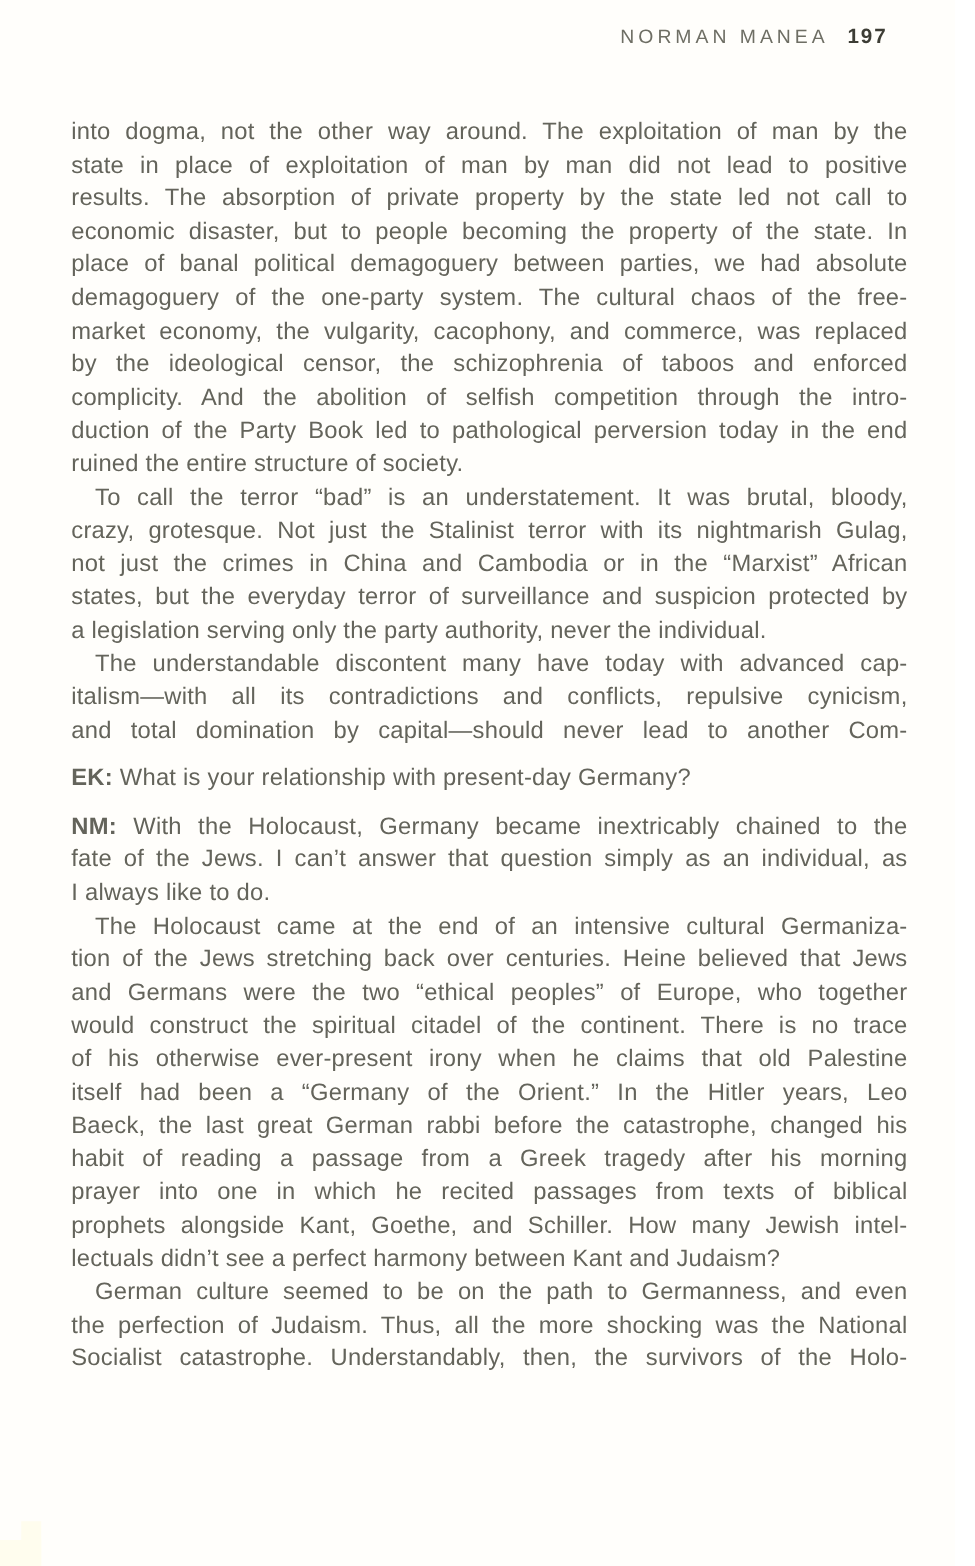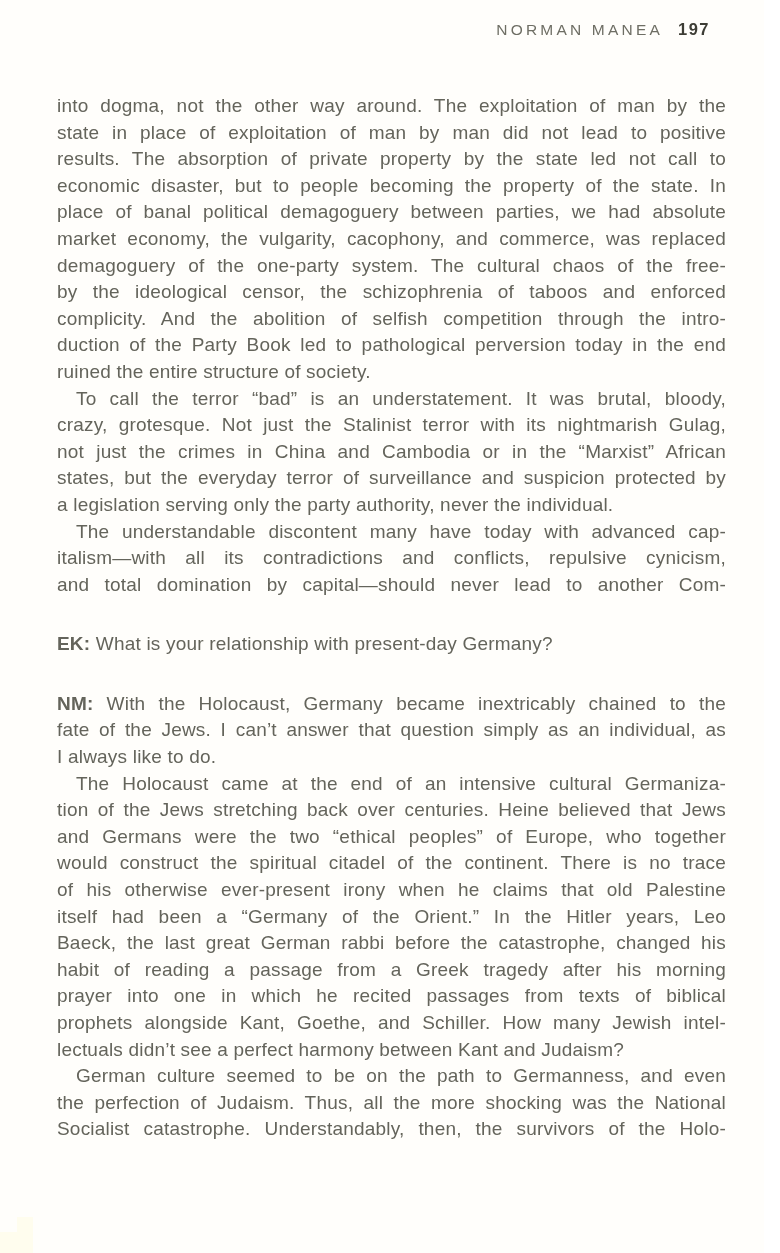--- a/index.html
+++ b/index.html
@@ -37,21 +37,21 @@
     position: absolute;
     left: 57px;
     top: 93px;
     width: 669px;
     font-size: 19px;
     line-height: 26.6px;
     letter-spacing: 0.2px;
     color: var(--text-color, #64645b);
   }
   .paragraph { margin: 0; }
-  .paragraph.gap { margin-top: 33px; }
+  .paragraph.gap { margin-top: 12px; }
   .line {
     text-align: justify;
     text-align-last: justify;
     white-space: normal;
   }
   .line.last { text-align-last: left; }
   .line.indent { text-indent: 19px; }
   .speaker {
     font-weight: 700;
     color: var(--text-color, #64645b);
@@ -82,22 +82,22 @@
     <span class="header-pagenum">197</span>
   </header>
 
   <main class="body-text" id="para-container">
       <div class="paragraph">
         <div class="line">into dogma, not the other way around. The exploitation of man by the</div>
         <div class="line">state in place of exploitation of man by man did not lead to positive</div>
         <div class="line">results. The absorption of private property by the state led not call to</div>
         <div class="line">economic disaster, but to people becoming the property of the state. In</div>
         <div class="line">place of banal political demagoguery between parties, we had absolute</div>
+        <div class="line">demagoguery of the one-party system. The cultural chaos of the free-</div>
         <div class="line">market economy, the vulgarity, cacophony, and commerce, was replaced</div>
-        <div class="line">demagoguery of the one-party system. The cultural chaos of the free-</div>
         <div class="line">by the ideological censor, the schizophrenia of taboos and enforced</div>
         <div class="line">complicity. And the abolition of selfish competition through the intro-</div>
         <div class="line">duction of the Party Book led to pathological perversion today in the end</div>
         <div class="line last">ruined the entire structure of society.</div>
       </div>
       <div class="paragraph">
         <div class="line indent">To call the terror “bad” is an understatement. It was brutal, bloody,</div>
         <div class="line">crazy, grotesque. Not just the Stalinist terror with its nightmarish Gulag,</div>
         <div class="line">not just the crimes in China and Cambodia or in the “Marxist” African</div>
         <div class="line">states, but the everyday terror of surveillance and suspicion protected by</div>

